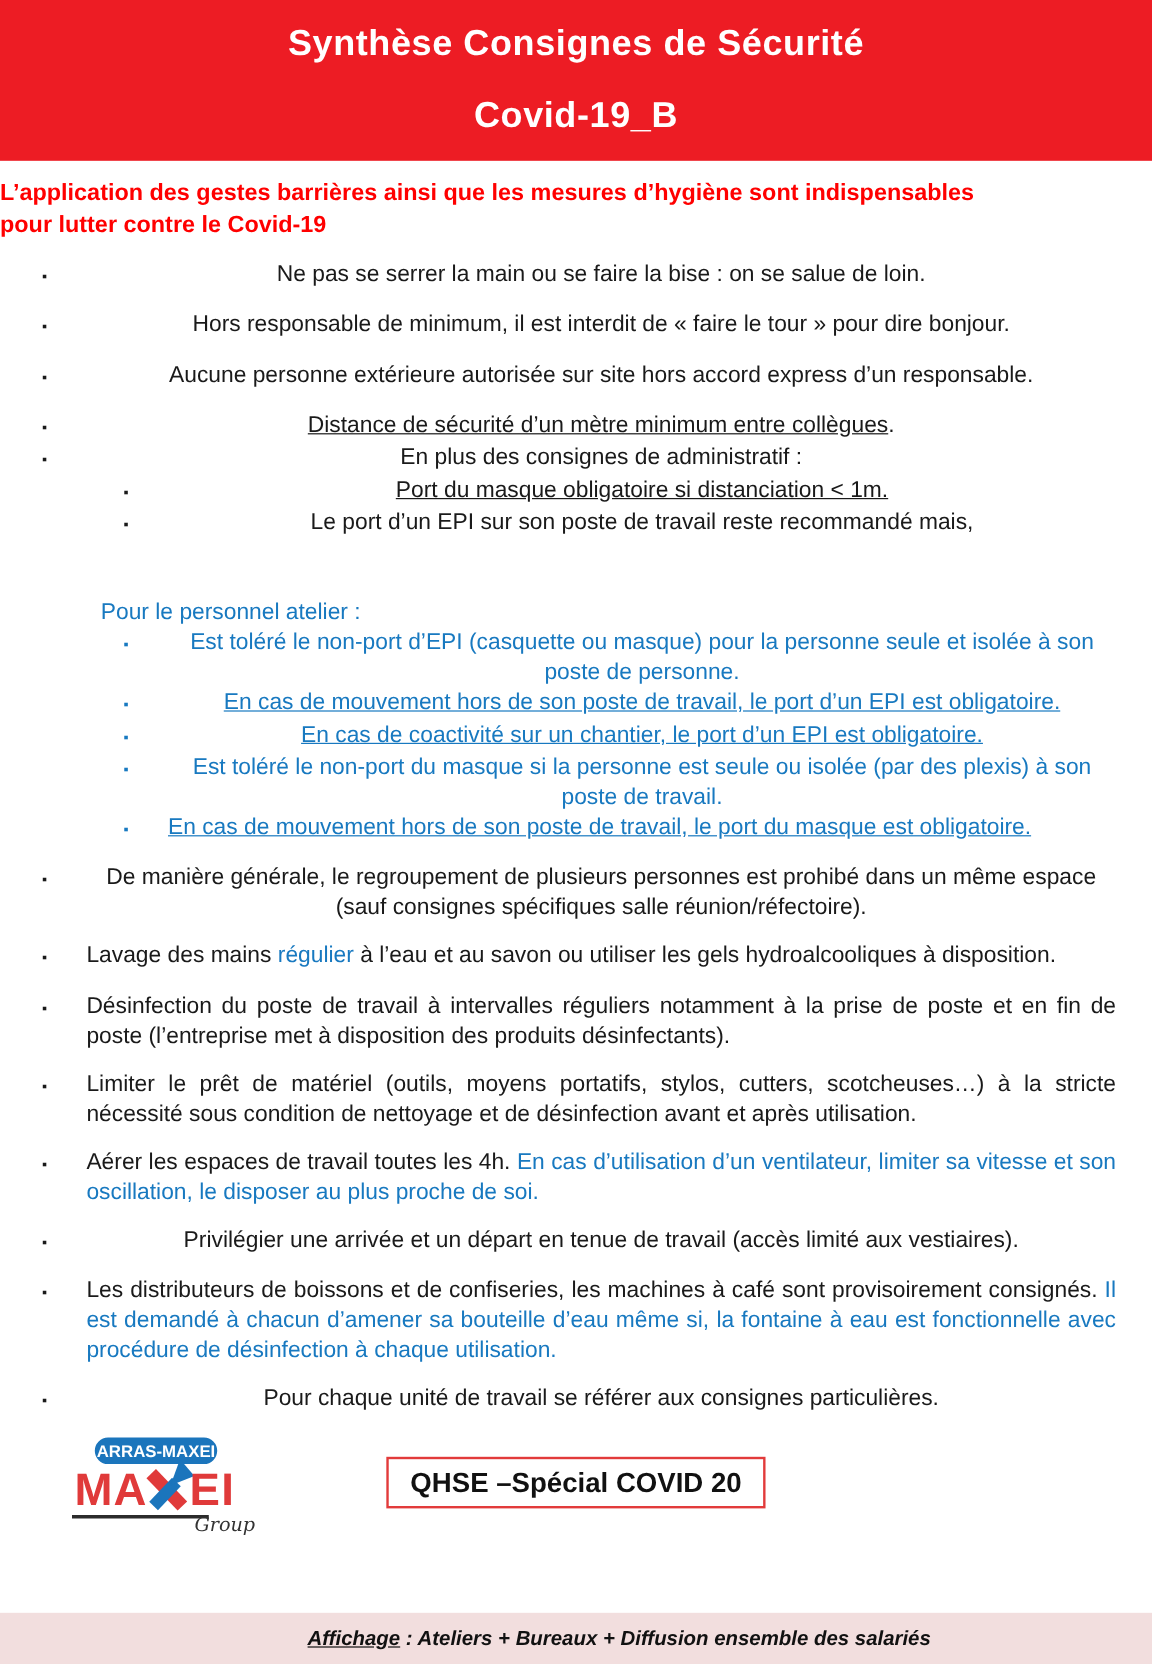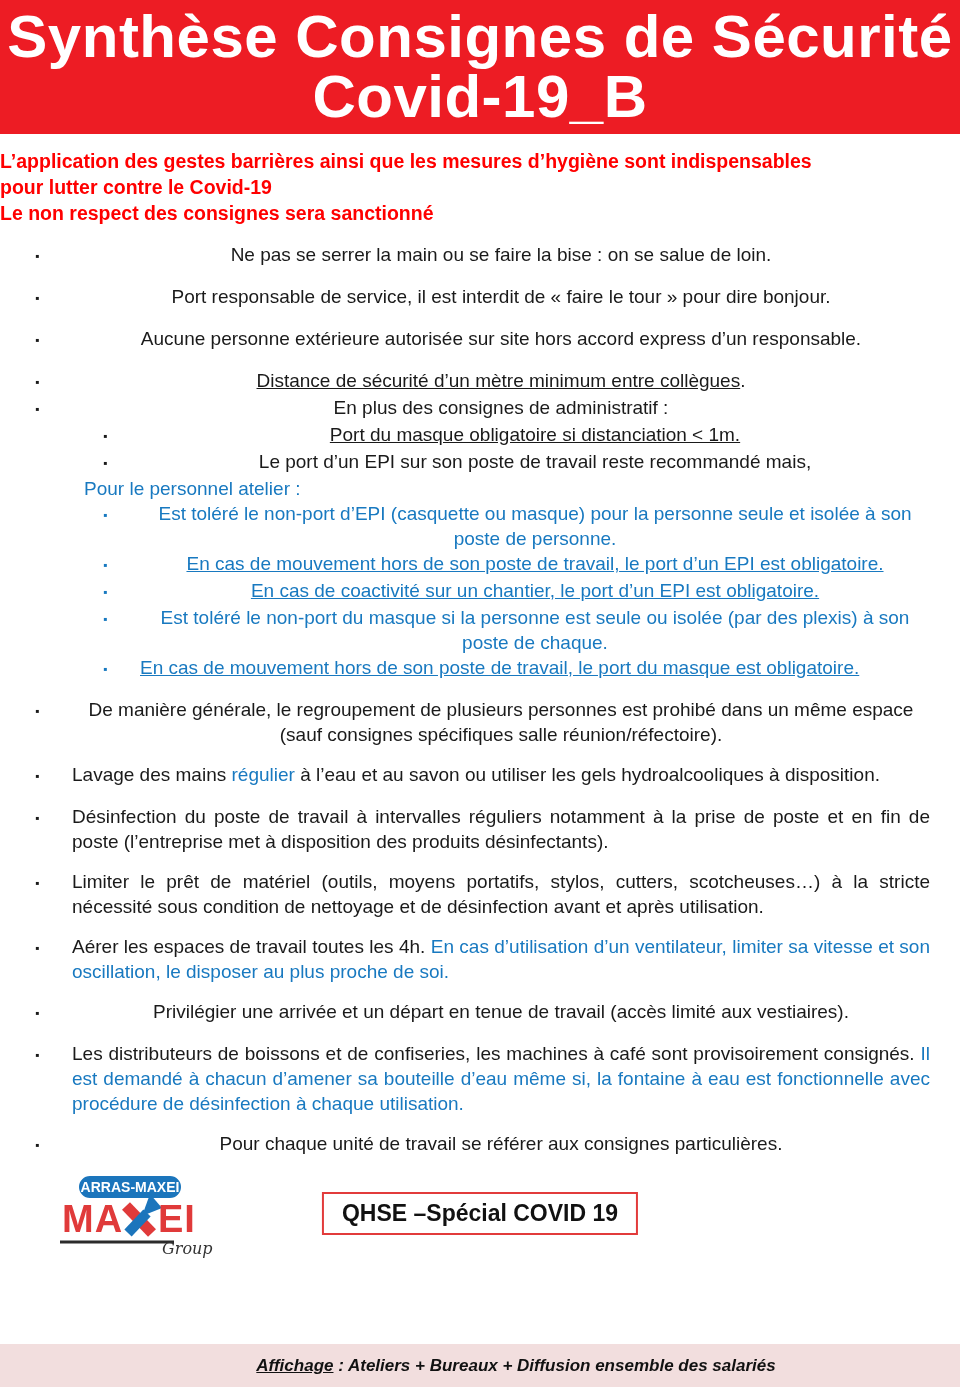--- a/index.html
+++ b/index.html
@@ -7,36 +7,36 @@
     position:relative; width:960px; height:1387px; margin:0 auto;
     background:#ffffff; overflow:hidden;
     font-family:"Liberation Sans","DejaVu Sans",sans-serif;
     color:#1a1a1a;
   }
   
   .banner {
     box-sizing:border-box; width:100%; height:134px; padding-top:7px;
     background:var(--banner-red,#ED1C24);
     color:#ffffff; text-align:center; font-weight:bold;
-    font-size:60px; line-height:60px; letter-spacing:0.5px;
+    font-size:30px; line-height:60px; letter-spacing:0.5px;
   }
   
   .intro {
     margin-top:14px; text-align:left;
     color:var(--warning-red,#FF0000); font-weight:bold;
     font-size:19.5px; line-height:26px;
   }
   
   .list { margin-top:16px; font-size:19px; line-height:25px; }
   .li { display:flex; margin-left:35px; margin-right:30px; }
   .gap { margin-top:15px; }
   .mk { flex:0 0 37px; font-size:12px; padding-top:2px; color:inherit; }
   .l2 { margin-left:103px; }
   .tx { flex:1 1 auto;text-align:center; }
-  .grp { margin-left:84px; margin-right:30px; color:var(--accent-blue,#1879C0); }
+  .grp { margin-left:84px; margin-right:30px; color:var(--accent-blue,#1879C0);margin-top:48px; }
   .blue { color:var(--accent-blue,#1879C0); }
   .uline .tx { text-decoration:underline; }
   span.u { text-decoration:underline; }
   .just .tx { text-align:justify; }
   
   .brandrow { position:relative; height:96px; margin-top:14px; }
   .logo { position:absolute; left:54px; top:0; width:178px; height:92px; }
   .logo .pill { fill:var(--logo-blue,#1B75BC); stroke:#ffffff; stroke-width:2; }
   .logo .pill-t { fill:#ffffff; font-weight:bold; font-size:14px; font-family:"Liberation Sans",sans-serif; }
   .logo .brand { fill:var(--logo-red,#E03A3A); font-weight:bold; font-size:38px; font-family:"Liberation Sans",sans-serif; letter-spacing:1px; }
@@ -62,33 +62,32 @@
 <div class="page">
 
   <header class="banner">
     <div>Synthèse Consignes de Sécurité</div>
     <div>Covid-19_B</div>
   </header>
 
   <section class="intro">
     <div>L’application des gestes barrières ainsi que les mesures d’hygiène sont indispensables</div>
     <div>pour lutter contre le Covid-19</div>
-    <div>Le non respect des consignes sera sanctionné</div>
   </section>
 
   <section class="list">
 
     <div class="li">
       <span class="mk">▪</span>
       <div class="tx">Ne pas se serrer la main ou se faire la bise : on se salue de loin.</div>
     </div>
 
     <div class="li gap">
       <span class="mk">▪</span>
-      <div class="tx">Port responsable de service, il est interdit de « faire le tour » pour dire bonjour.</div>
+      <div class="tx">Hors responsable de minimum, il est interdit de « faire le tour » pour dire bonjour.</div>
     </div>
 
     <div class="li gap">
       <span class="mk">▪</span>
       <div class="tx">Aucune personne extérieure autorisée sur site hors accord express d’un responsable.</div>
     </div>
 
     <div class="li gap">
       <span class="mk">▪</span>
       <div class="tx"><span class="u">Distance de sécurité d’un mètre minimum entre collègues</span><span>.</span></div>
@@ -122,21 +121,21 @@
     </div>
 
     <div class="li l2 blue uline">
       <span class="mk">▪</span>
       <div class="tx">En cas de coactivité sur un chantier, le port d’un EPI est obligatoire.</div>
     </div>
 
 
     <div class="li l2 blue">
       <span class="mk">▪</span>
-      <div class="tx">Est toléré le non-port du masque si la personne est seule ou isolée (par des plexis) à son poste de chaque.</div>
+      <div class="tx">Est toléré le non-port du masque si la personne est seule ou isolée (par des plexis) à son poste de travail.</div>
     </div>
 
     <div class="li l2 blue uline just">
       <span class="mk">▪</span>
       <div class="tx">En cas de mouvement hors de son poste de travail, le port du masque est obligatoire.</div>
     </div>
 
     <div class="li gap">
       <span class="mk">▪</span>
       <div class="tx">De manière générale, le regroupement de plusieurs personnes est prohibé dans un même espace (sauf consignes spécifiques salle réunion/réfectoire).</div>
@@ -187,21 +186,21 @@
       <g>
         <path d="M72 34 L98 61" stroke="#E03A3A" stroke-width="11" fill="none"></path>
         <path d="M74 61 L93 41" stroke="#1B75BC" stroke-width="10" fill="none"></path>
         <polygon points="88,44 96,22 108,36" fill="#1B75BC"></polygon>
       </g>
       <text class="brand" x="104" y="60">EI</text>
       <line x1="6" y1="70" x2="120" y2="70" stroke="#2b2b2b" stroke-width="3"></line>
       <text class="group-t" x="108" y="82">Group</text>
     </svg>
     <div class="qhse">
-      <span>QHSE –Spécial COVID 19</span>
+      <span>QHSE –Spécial COVID 20</span>
     </div>
   </div>
 
   <footer class="footer">
     <div><span class="aff">Affichage</span><span> : Ateliers + Bureaux + Diffusion ensemble des salariés</span></div>
   </footer>
 
 </div>
 
 </body></html>

